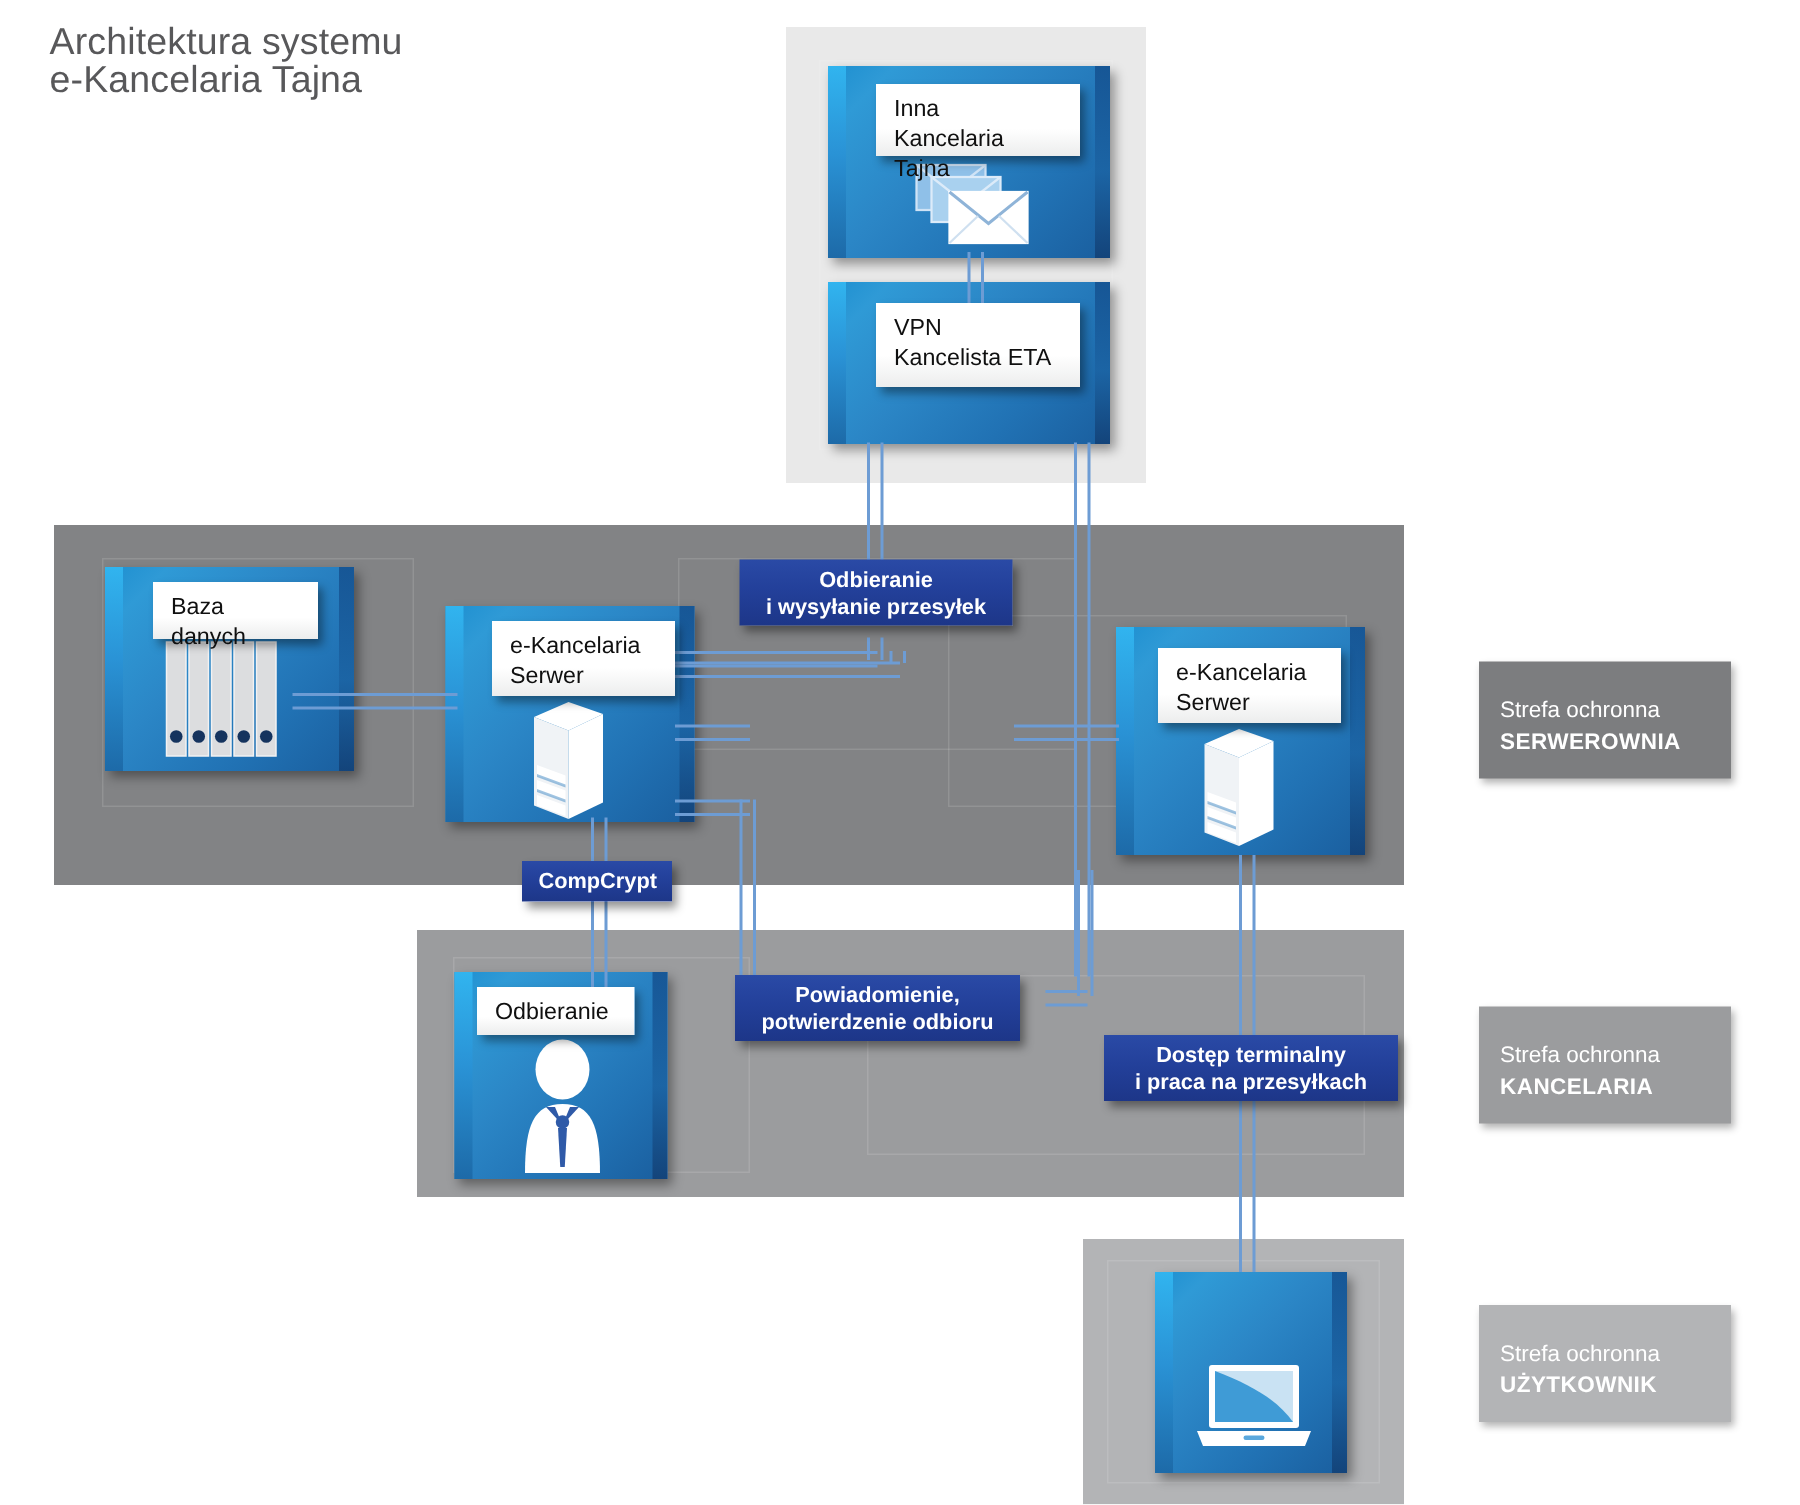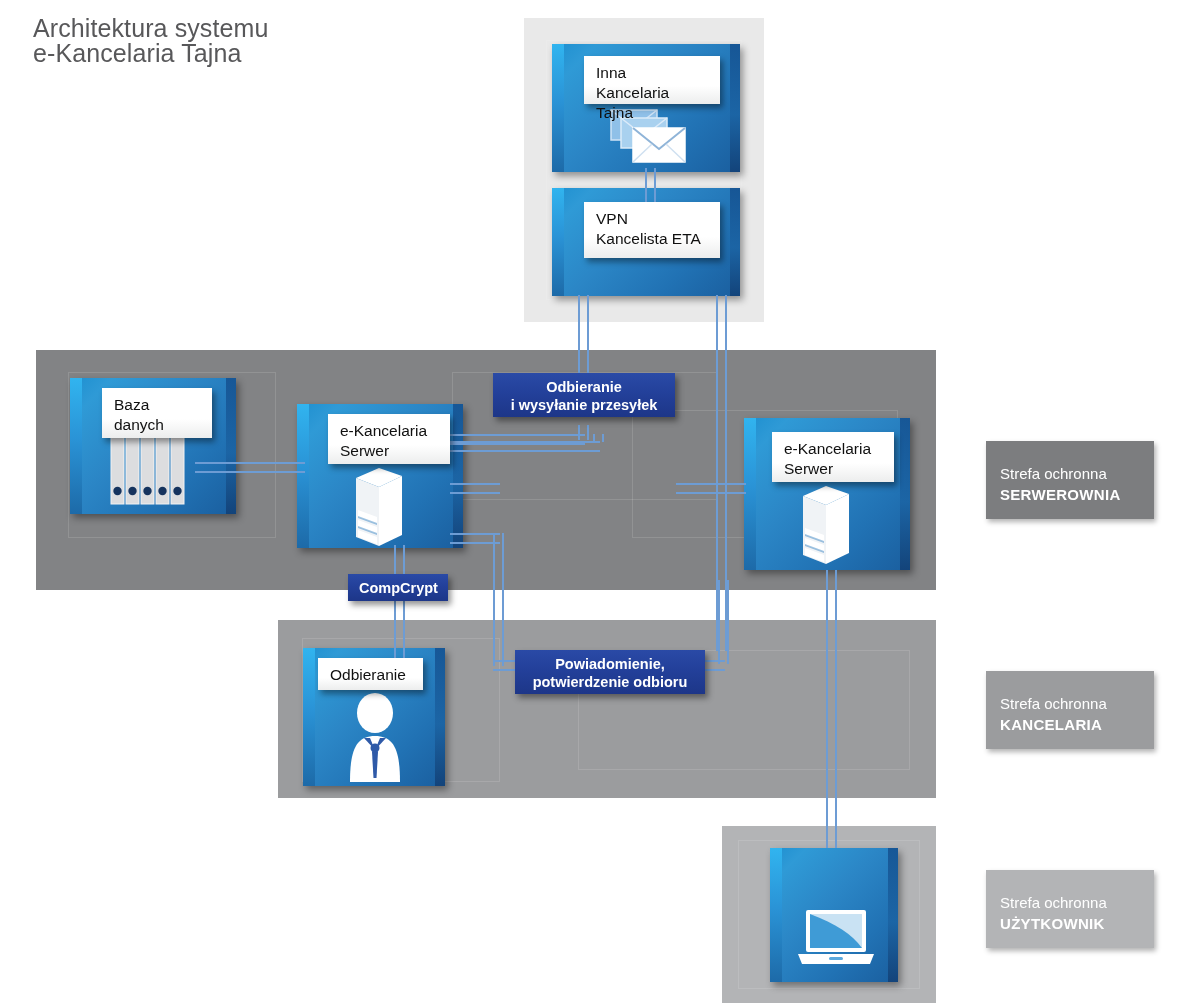--- a/index.html
+++ b/index.html
@@ -186,21 +186,21 @@
         <polyline points="80,54 61,36" fill="none" stroke="#cfe0f0" stroke-width="1.5"></polyline>
       </g>
     </svg>
   </div>
 
   <div class="tile" style="left:552px;top:188px;width:188px;height:108px;"></div>
   <div class="plate" style="left:584px;top:202px;width:136px;height:56px;">VPN
 Kancelista ETA</div>
 
   <div class="tile" style="left:70px;top:378px;width:166px;height:136px;"></div>
-  <div class="plate" style="left:102px;top:388px;width:110px;height:50px;">Baza danych</div>
+  <div class="plate" style="left:102px;top:388px;width:110px;height:38px;">Baza danych</div>
   <div class="icon" style="left:110px;top:427px;">
     <svg width="80" height="78" viewBox="0 0 80 78">
       <g fill="#dcdddf" stroke="#f2f2f3" stroke-width="1">
         <rect x="1" y="1" width="13" height="76"></rect>
         <rect x="16" y="1" width="13" height="76"></rect>
         <rect x="31" y="1" width="13" height="76"></rect>
         <rect x="46" y="1" width="13" height="76"></rect>
         <rect x="61" y="1" width="13" height="76"></rect>
       </g>
       <g fill="#15335e">
@@ -277,23 +277,25 @@
       <rect x="33" y="49" width="14" height="3" rx="1.5" fill="#5aa8dd"></rect>
     </svg>
   </div>
 
   <div class="flag" style="left:493px;top:373px;width:182px;height:44px;">Odbieranie
 i wysyłanie przesyłek</div>
 
 
   <div class="flag" style="left:348px;top:574px;width:100px;height:27px;">CompCrypt</div>
 
-  <div class="flag" style="left:515px;top:650px;width:190px;height:44px;">Powiadomienie,
+  <div class="flag" style="left:490px;top:650px;width:190px;height:44px;">Powiadomienie,
 potwierdzenie odbioru</div>
 
+  <div class="flag" style="left:736px;top:690px;width:196px;height:44px;">Dostęp terminalny
+i praca na przesyłkach</div>
 
   <div class="legend" style="left:986px;top:441px;background:#7c7d7f;">
     <div class="l1">Strefa ochronna</div>
     <div class="l2">SERWEROWNIA</div>
   </div>
 
   <div class="legend" style="left:986px;top:671px;background:#9b9c9e;">
     <div class="l1">Strefa ochronna</div>
     <div class="l2">KANCELARIA</div>
   </div>

